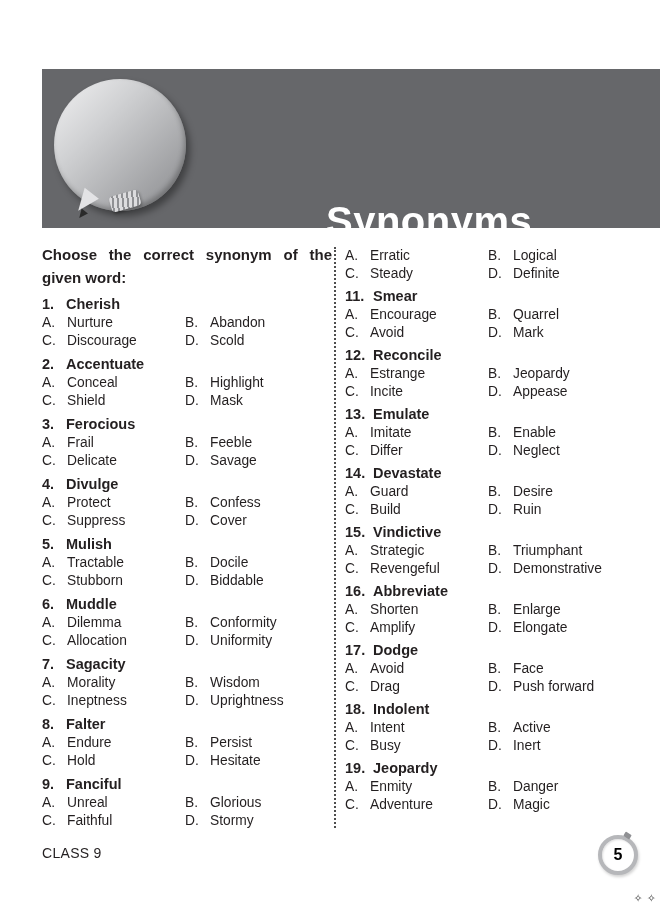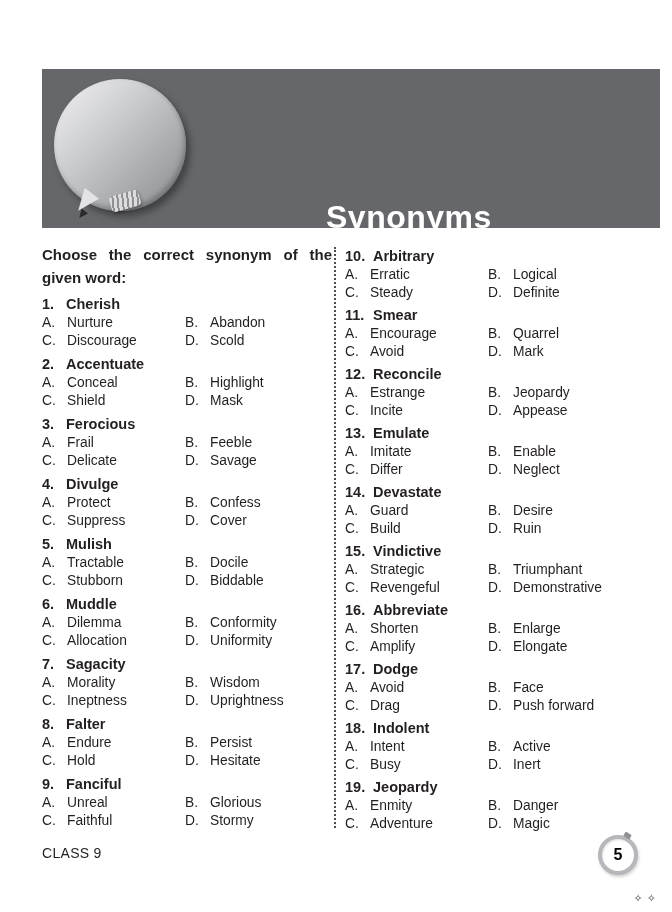--- a/index.html
+++ b/index.html
@@ -8,21 +8,21 @@
     font-family:"Liberation Sans", sans-serif;color:#231f20;overflow:hidden;
   }
 
   
   .banner{
     position:absolute;left:42px;top:69px;width:618px;height:159px;
     background:#66676a;
   }
   .banner-title{
     position:absolute;left:284px;top:130px;
-    font-size:32px;font-weight:bold;color:#ffffff;letter-spacing:0.5px;
+    font-size:40px;font-weight:bold;color:#ffffff;letter-spacing:0.5px;
   }
 
   
   .logo{position:absolute;left:54px;top:79px;width:132px;height:132px;}
   .logo-ring{
     position:absolute;left:0;top:0;width:132px;height:132px;border-radius:50%;
     background:linear-gradient(135deg,#f2f2f3 0%,#cfd0d2 35%,#898a8d 100%);
     box-shadow:4px 5px 7px rgba(0,0,0,.38), inset -2px -3px 5px rgba(0,0,0,.25);
   }
   .logo-inner{
@@ -361,24 +361,20 @@
 
   <div class="opt">
     <span class="opt-letter">D.</span>
     <span class="opt-text">Stormy</span>
   </div>
 </div>
   </div>
 </div>
 <div class="col col-right" id="col-right">
   <div class="q">
-    <div class="q-head">
-      <span class="q-num">10.</span>
-      <span class="q-word">Arbitrary</span>
-    </div>
     <div class="opts">
   <div class="opt">
     <span class="opt-letter">A.</span>
     <span class="opt-text">Erratic</span>
   </div>
 
   <div class="opt">
     <span class="opt-letter">B.</span>
     <span class="opt-text">Logical</span>
   </div>

